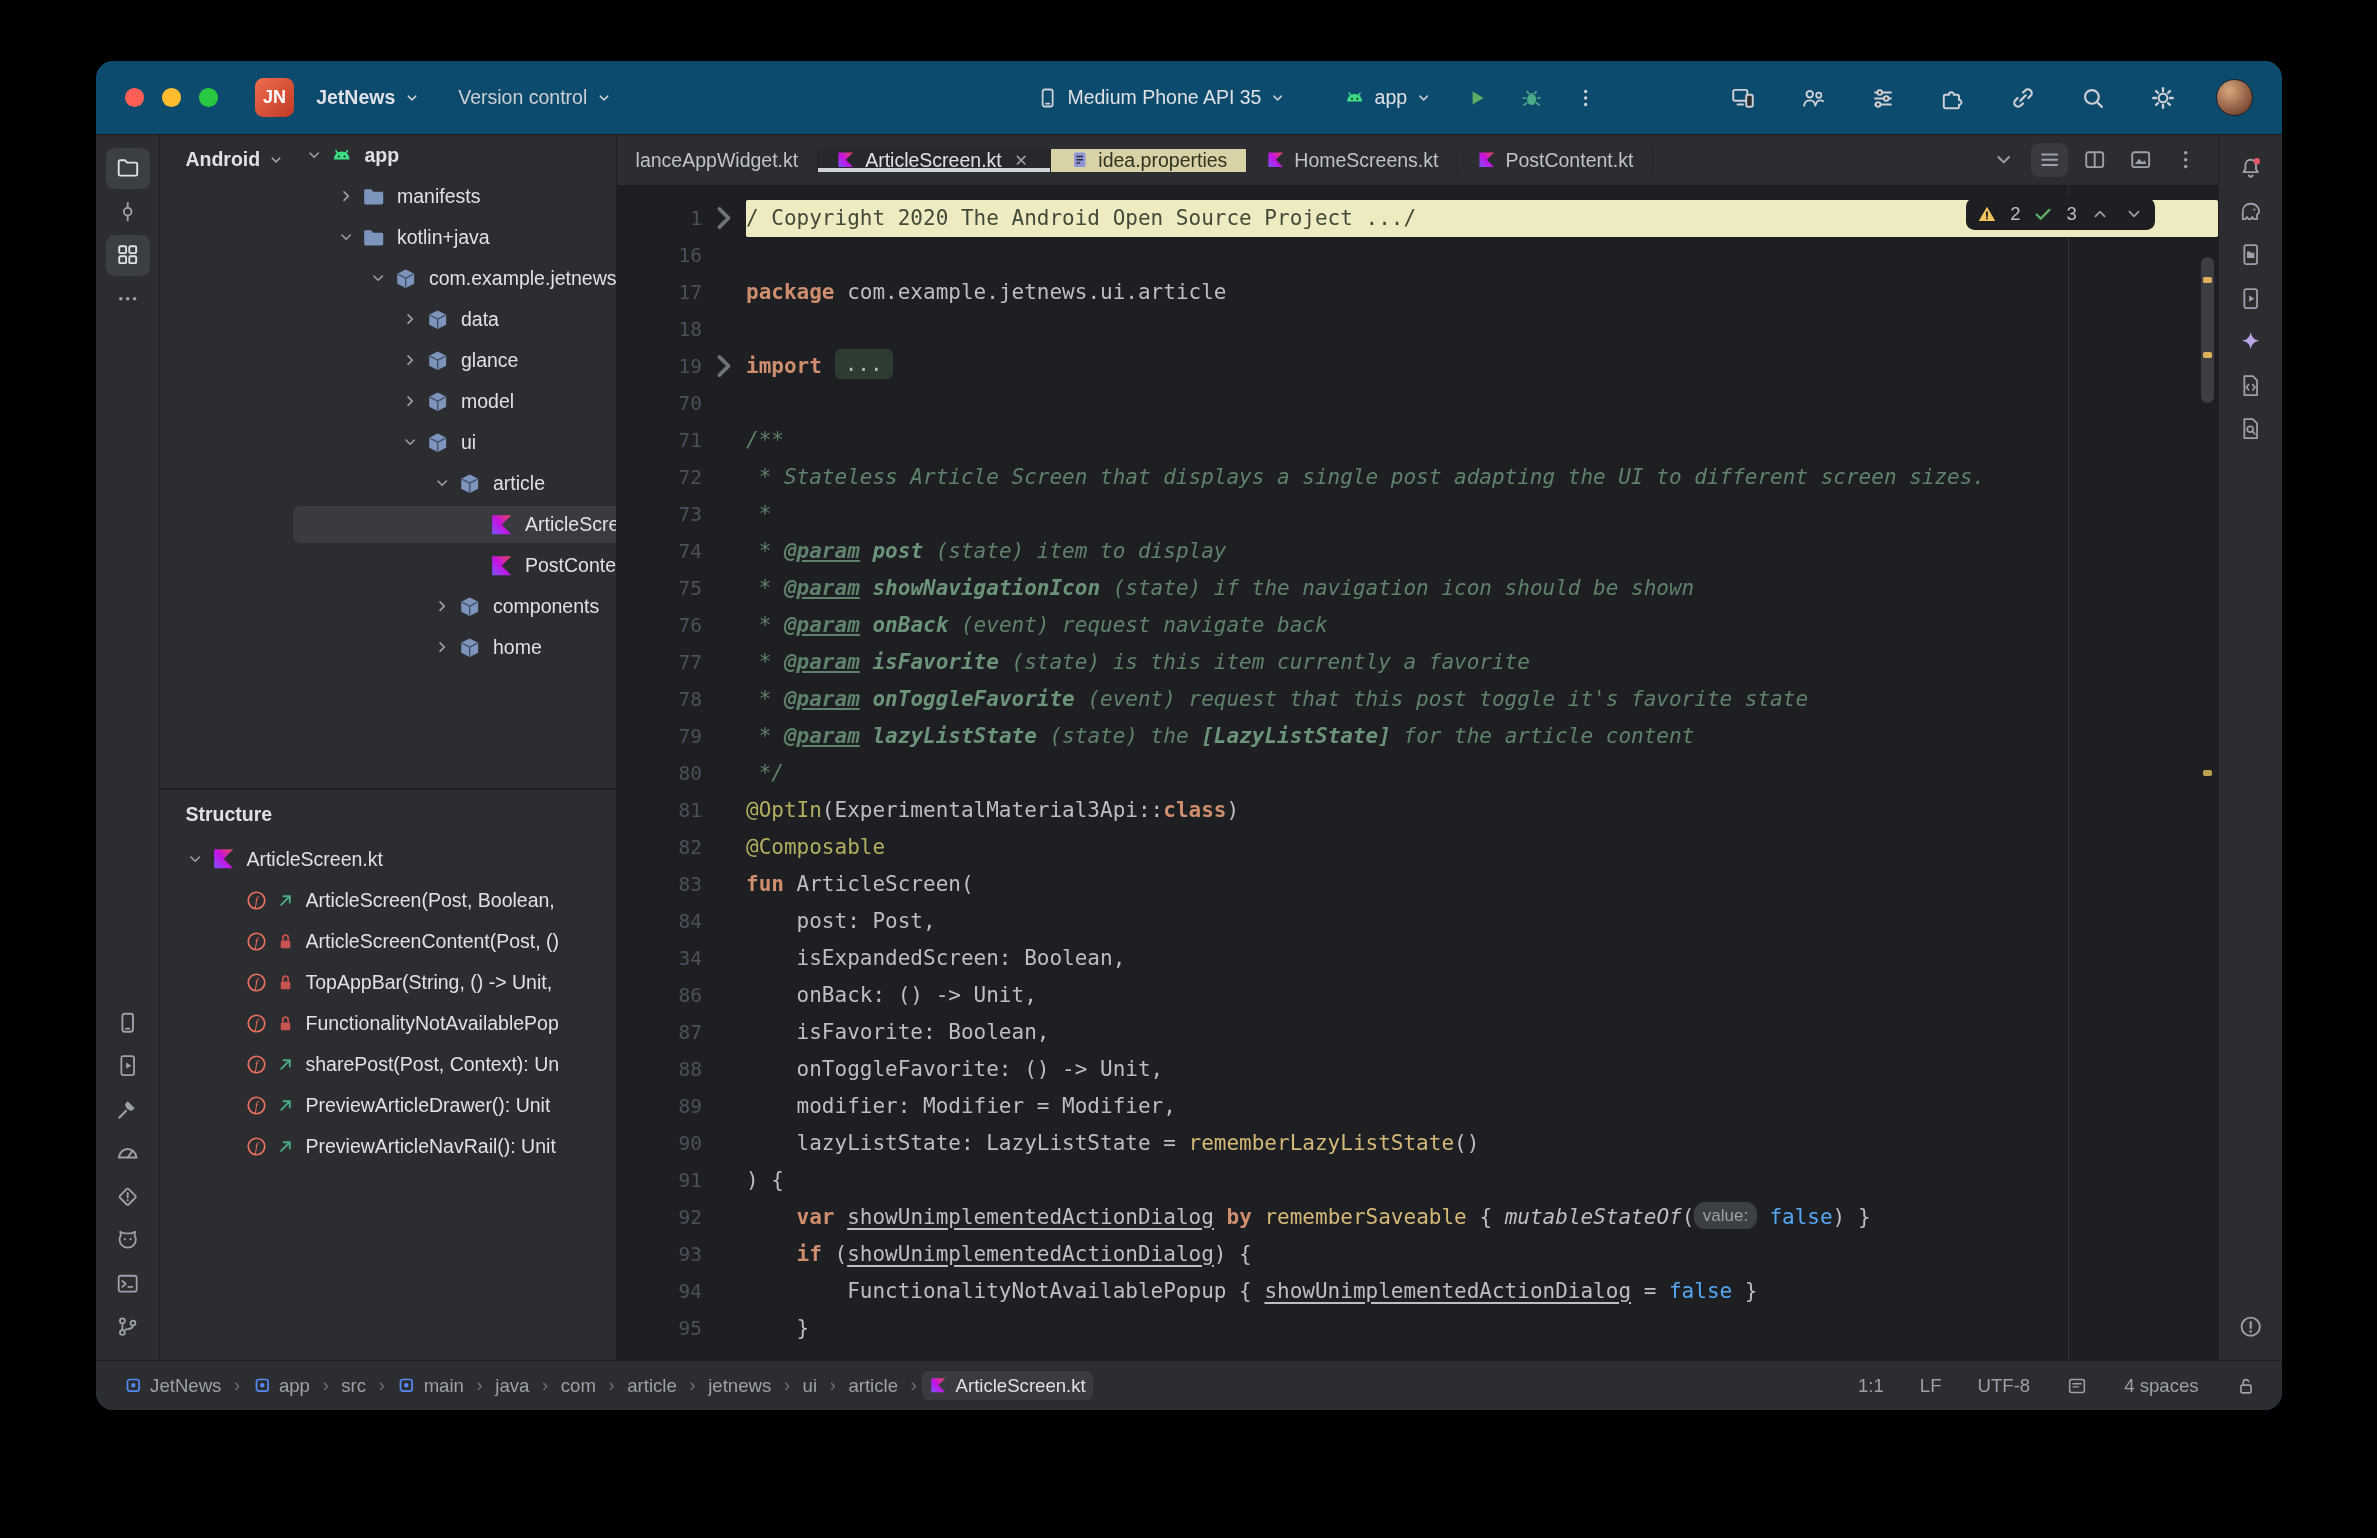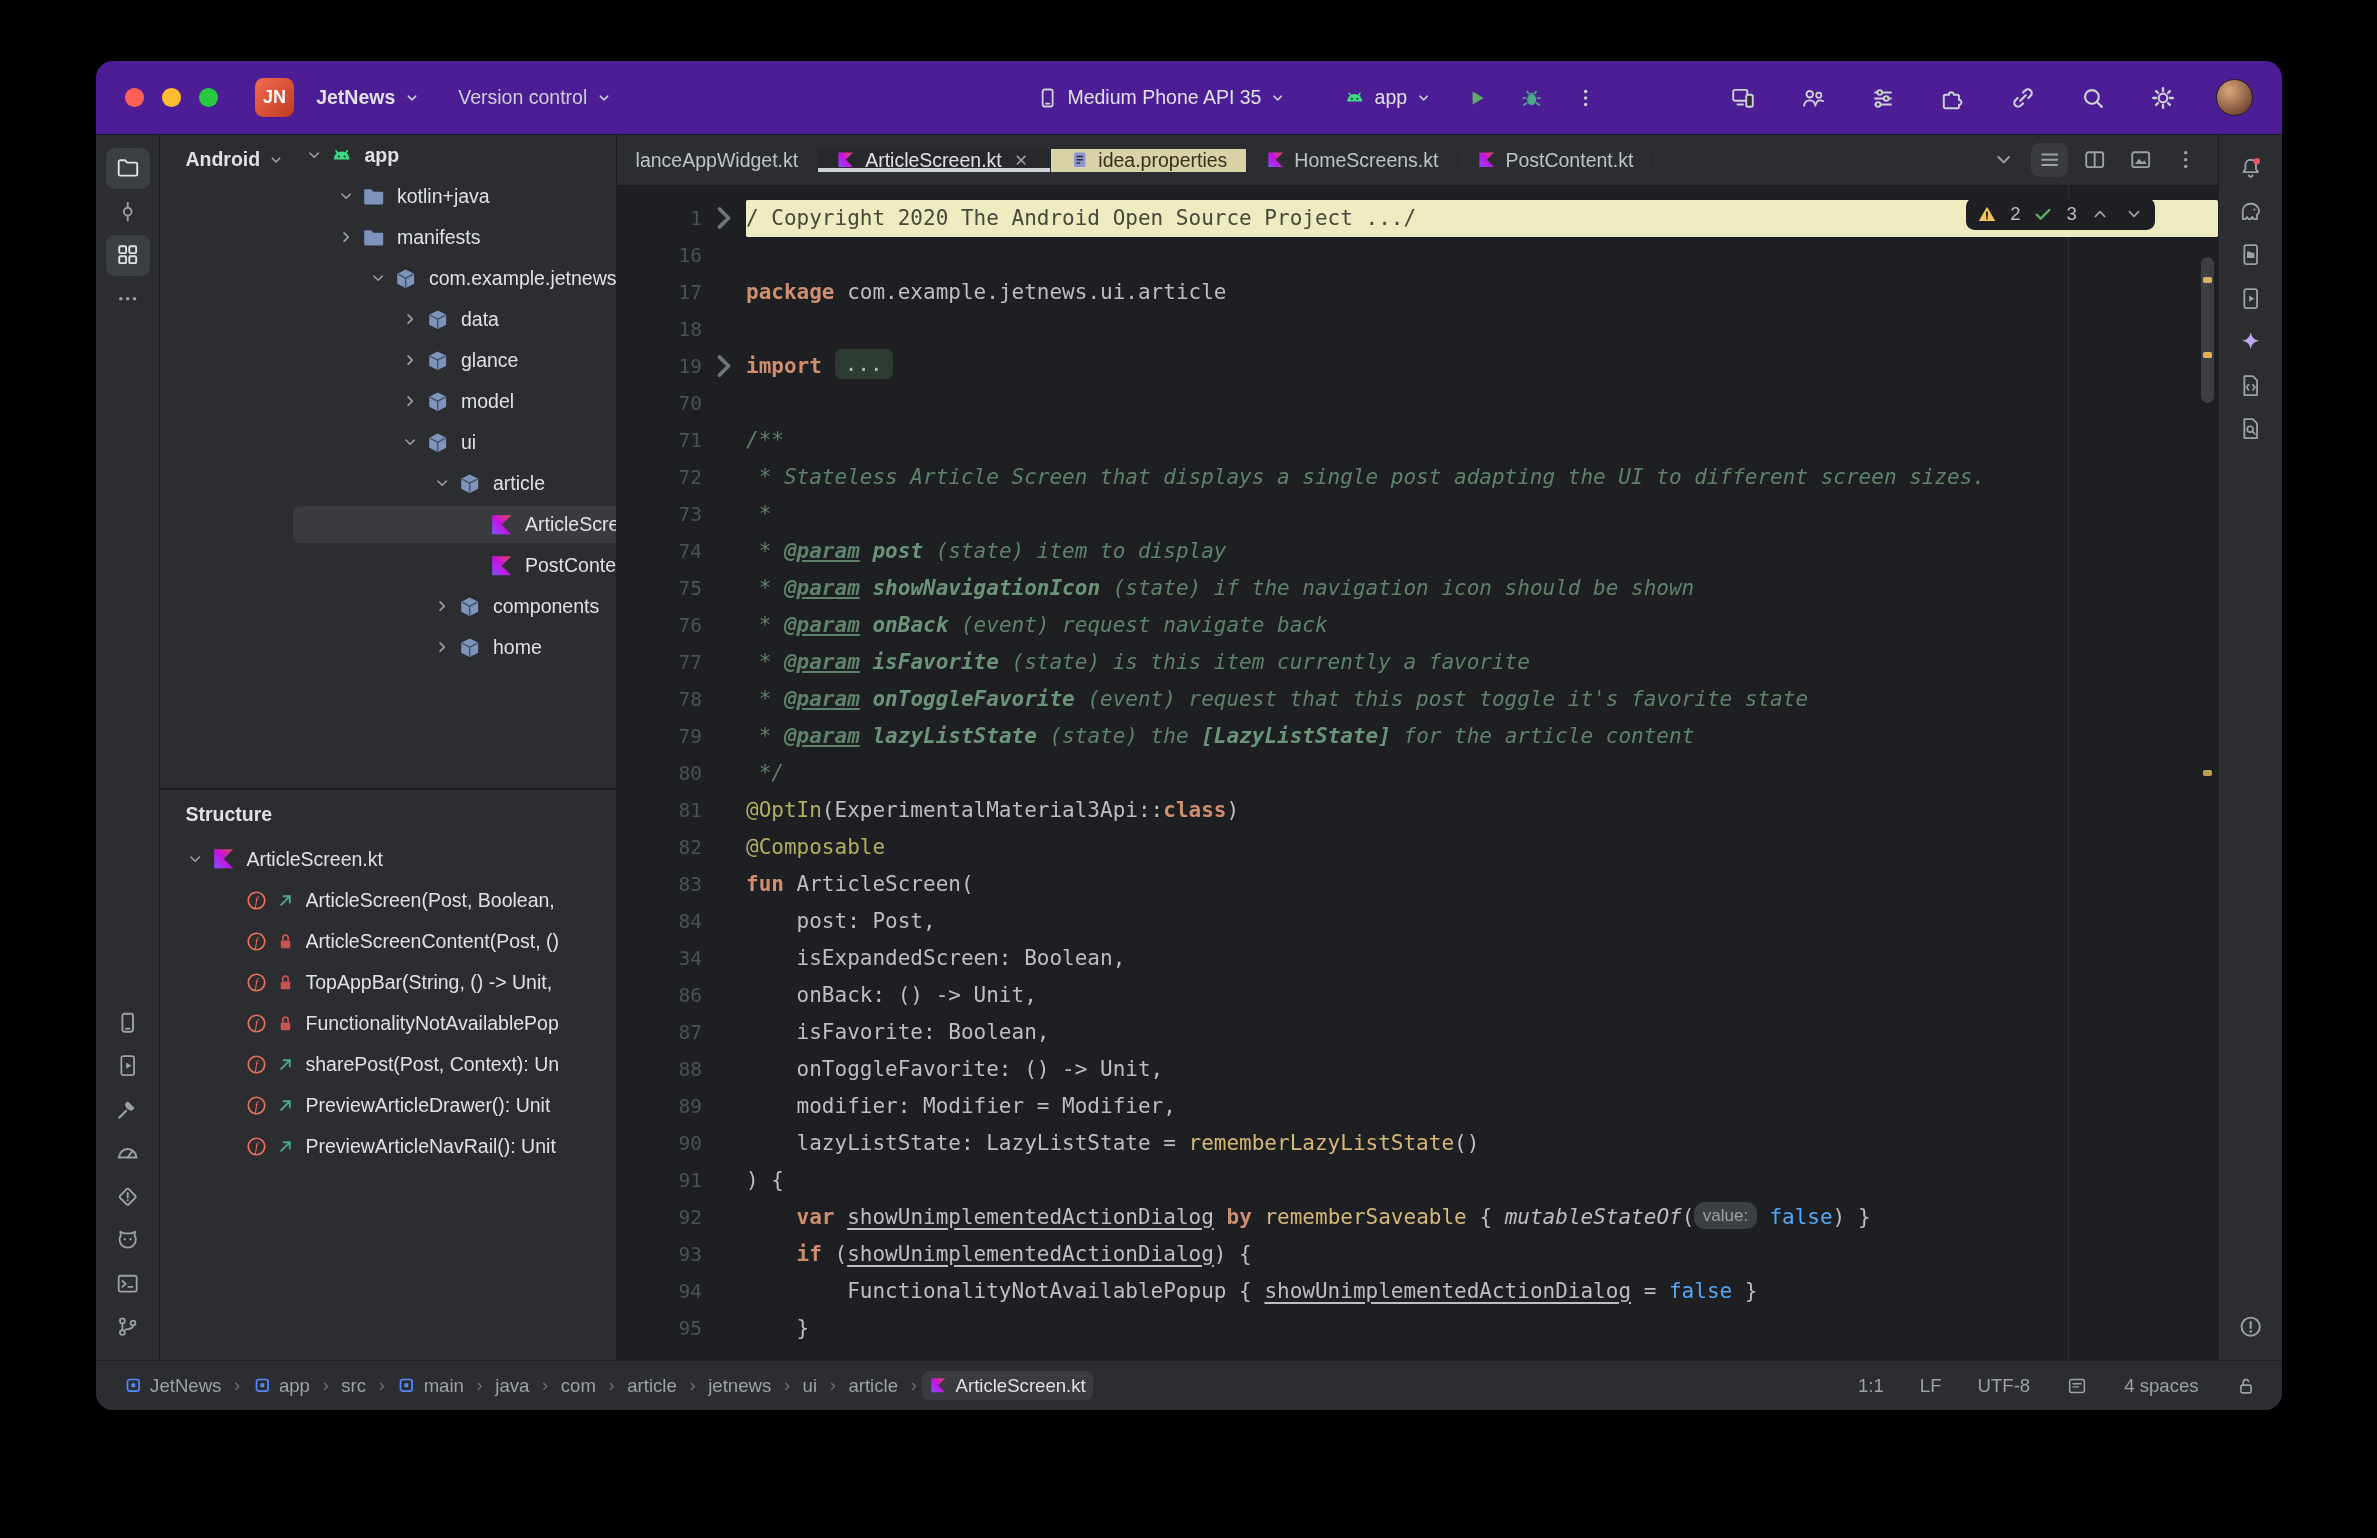--- a/index.html
+++ b/index.html
@@ -1,19 +1,19 @@
 <!DOCTYPE html>
 <html style="font-size:13.5px"><head>
 <meta charset="utf-8">
 <style>
   *{margin:0;padding:0;box-sizing:border-box}
   html,body{width:2377px;height:1538px;background:#000;overflow:hidden}
   body{font-family:"Liberation Sans",sans-serif;position:relative;color:#dfe1e5}
 
-  .window{position:absolute;left:96px;top:61px;width:2186px;height:1349px;background:#4c1d95;
+  .window{position:absolute;left:96px;top:61px;width:2186px;height:1349px;background:#0c4a6e;
     border-radius:17px;overflow:hidden;display:flex;flex-direction:column;box-shadow:0 25.4px 76px rgba(0,0,0,.7)}
 
   
   .titlebar{height:74px;flex:0 0 auto;display:flex;align-items:center;border-bottom:0.8px solid #1e1f22;
     padding:0 29px;position:relative}
   .traffic{display:flex;gap:18.6px;align-items:center}
   .light{width:18.6px;height:18.6px;border-radius:50%}
   .light.red{background:#ff5f57}.light.yellow{background:#febc2e}.light.green{background:#28c840}
   .logo{width:39px;height:39px;border-radius:8.5px;background:linear-gradient(135deg,#ef6c4e,#c23a24);
     color:#fff;font-weight:bold;font-size:18px;display:flex;align-items:center;justify-content:center;margin-left:37px}
@@ -432,42 +432,42 @@
                   <line x1="15.8" y1="9.8" x2="17.4" y2="7.2" stroke="#3ddc84" stroke-width="1.6" stroke-linecap="round"></line>
                   <circle cx="9.3" cy="12.8" r="1" fill="#1e1f22"></circle>
                   <circle cx="14.7" cy="12.8" r="1" fill="#1e1f22"></circle>
                 </svg>
               </span>
               <span class="tlabel" style="font-weight: 700;">app</span>
             </div>
             <div class="trow" style="padding-left: 46px;">
               <span class="chev">
                 <svg viewBox="0 0 24 24">
+                  <path d="M9.5 7l5 5-5 5" fill="none" stroke="currentColor" stroke-width="1.9" stroke-linecap="round" stroke-linejoin="round"></path>
+                </svg>
+              </span>
+              <span class="icn ticon">
+                <svg viewBox="0 0 24 24">
+                  <path d="M3 6.2C3 5.5 3.6 5 4.3 5h5.2l2.1 2.3h8.1c.7 0 1.3.6 1.3 1.3V18c0 .7-.6 1.3-1.3 1.3H4.3C3.6 19.3 3 18.7 3 18z" fill="#7d94bd"></path>
+                </svg>
+              </span>
+              <span class="tlabel">manifests</span>
+            </div>
+            <div class="trow" style="padding-left: 46px;">
+              <span class="chev">
+                <svg viewBox="0 0 24 24">
                   <path d="M7 9.5l5 5 5-5" fill="none" stroke="currentColor" stroke-width="1.9" stroke-linecap="round" stroke-linejoin="round"></path>
                 </svg>
               </span>
               <span class="icn ticon">
                 <svg viewBox="0 0 24 24">
                   <path d="M3 6.2C3 5.5 3.6 5 4.3 5h5.2l2.1 2.3h8.1c.7 0 1.3.6 1.3 1.3V18c0 .7-.6 1.3-1.3 1.3H4.3C3.6 19.3 3 18.7 3 18z" fill="#7d94bd"></path>
                 </svg>
               </span>
               <span class="tlabel">kotlin+java</span>
-            </div>
-            <div class="trow" style="padding-left: 46px;">
-              <span class="chev">
-                <svg viewBox="0 0 24 24">
-                  <path d="M9.5 7l5 5-5 5" fill="none" stroke="currentColor" stroke-width="1.9" stroke-linecap="round" stroke-linejoin="round"></path>
-                </svg>
-              </span>
-              <span class="icn ticon">
-                <svg viewBox="0 0 24 24">
-                  <path d="M3 6.2C3 5.5 3.6 5 4.3 5h5.2l2.1 2.3h8.1c.7 0 1.3.6 1.3 1.3V18c0 .7-.6 1.3-1.3 1.3H4.3C3.6 19.3 3 18.7 3 18z" fill="#7d94bd"></path>
-                </svg>
-              </span>
-              <span class="tlabel">manifests</span>
             </div>
             <div class="trow" style="padding-left: 78px;">
               <span class="chev">
                 <svg viewBox="0 0 24 24">
                   <path d="M7 9.5l5 5 5-5" fill="none" stroke="currentColor" stroke-width="1.9" stroke-linecap="round" stroke-linejoin="round"></path>
                 </svg>
               </span>
               <span class="icn ticon">
                 <svg viewBox="0 0 24 24">
                   <path d="M12 3.2 20 7.3v9.4l-8 4.1-8-4.1V7.3z" fill="#7d94bd"></path>

